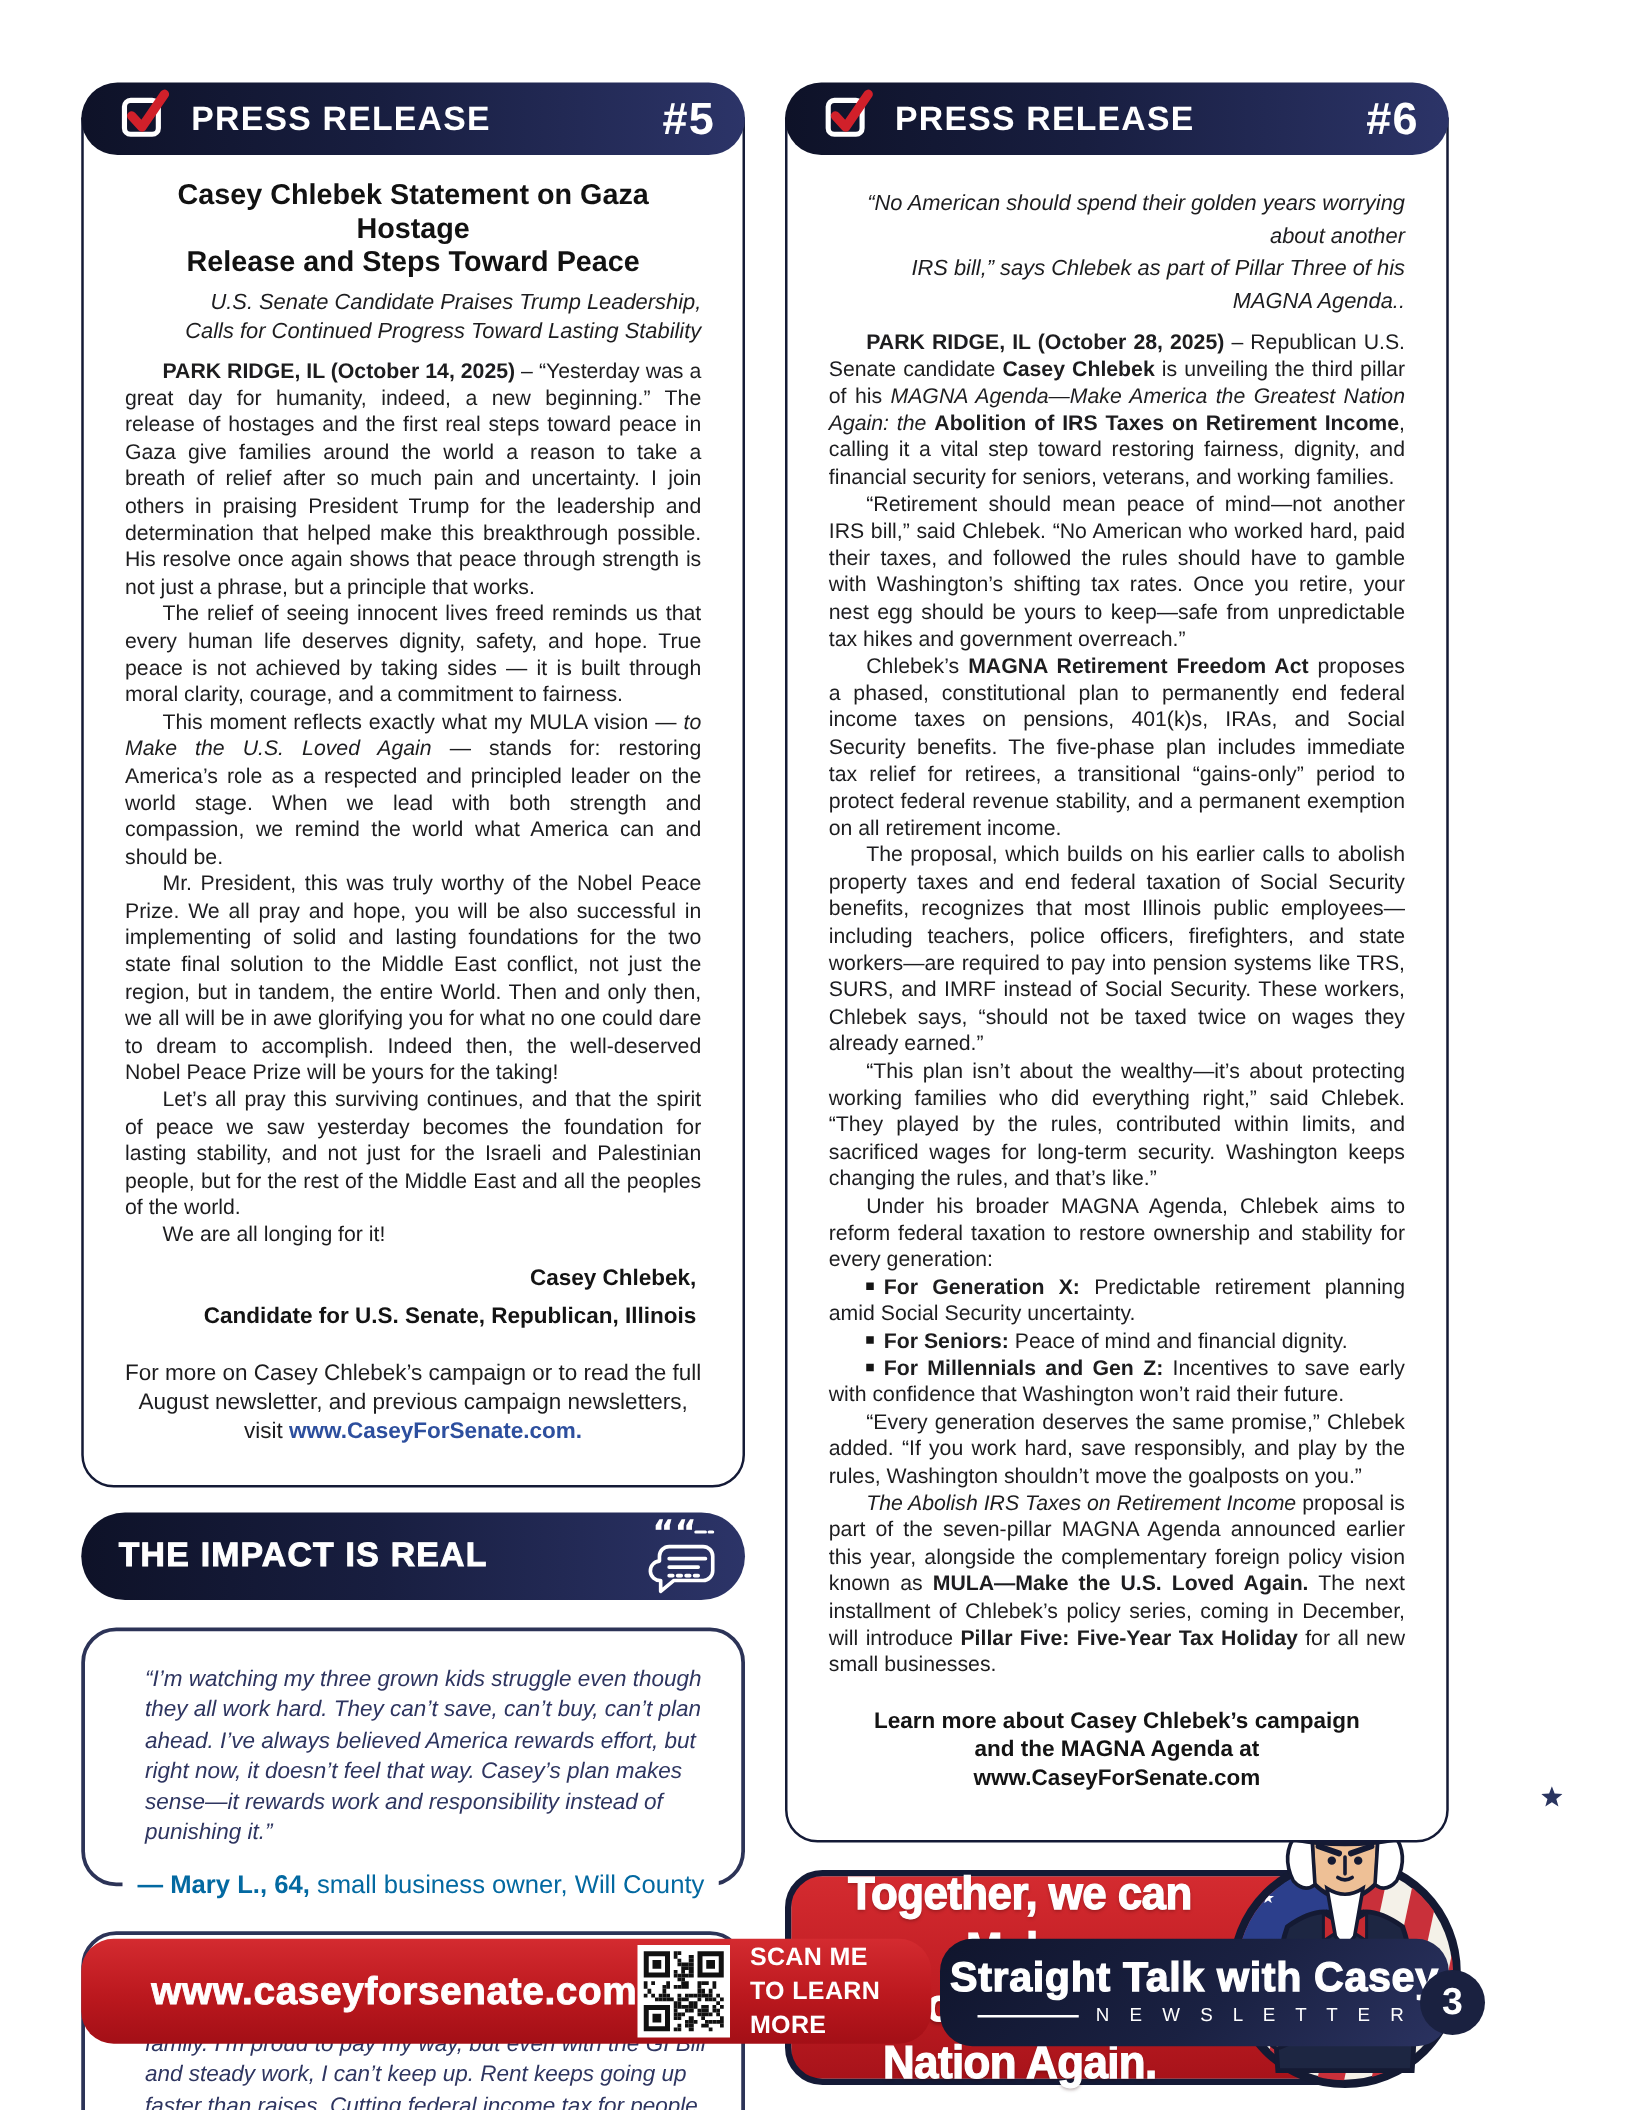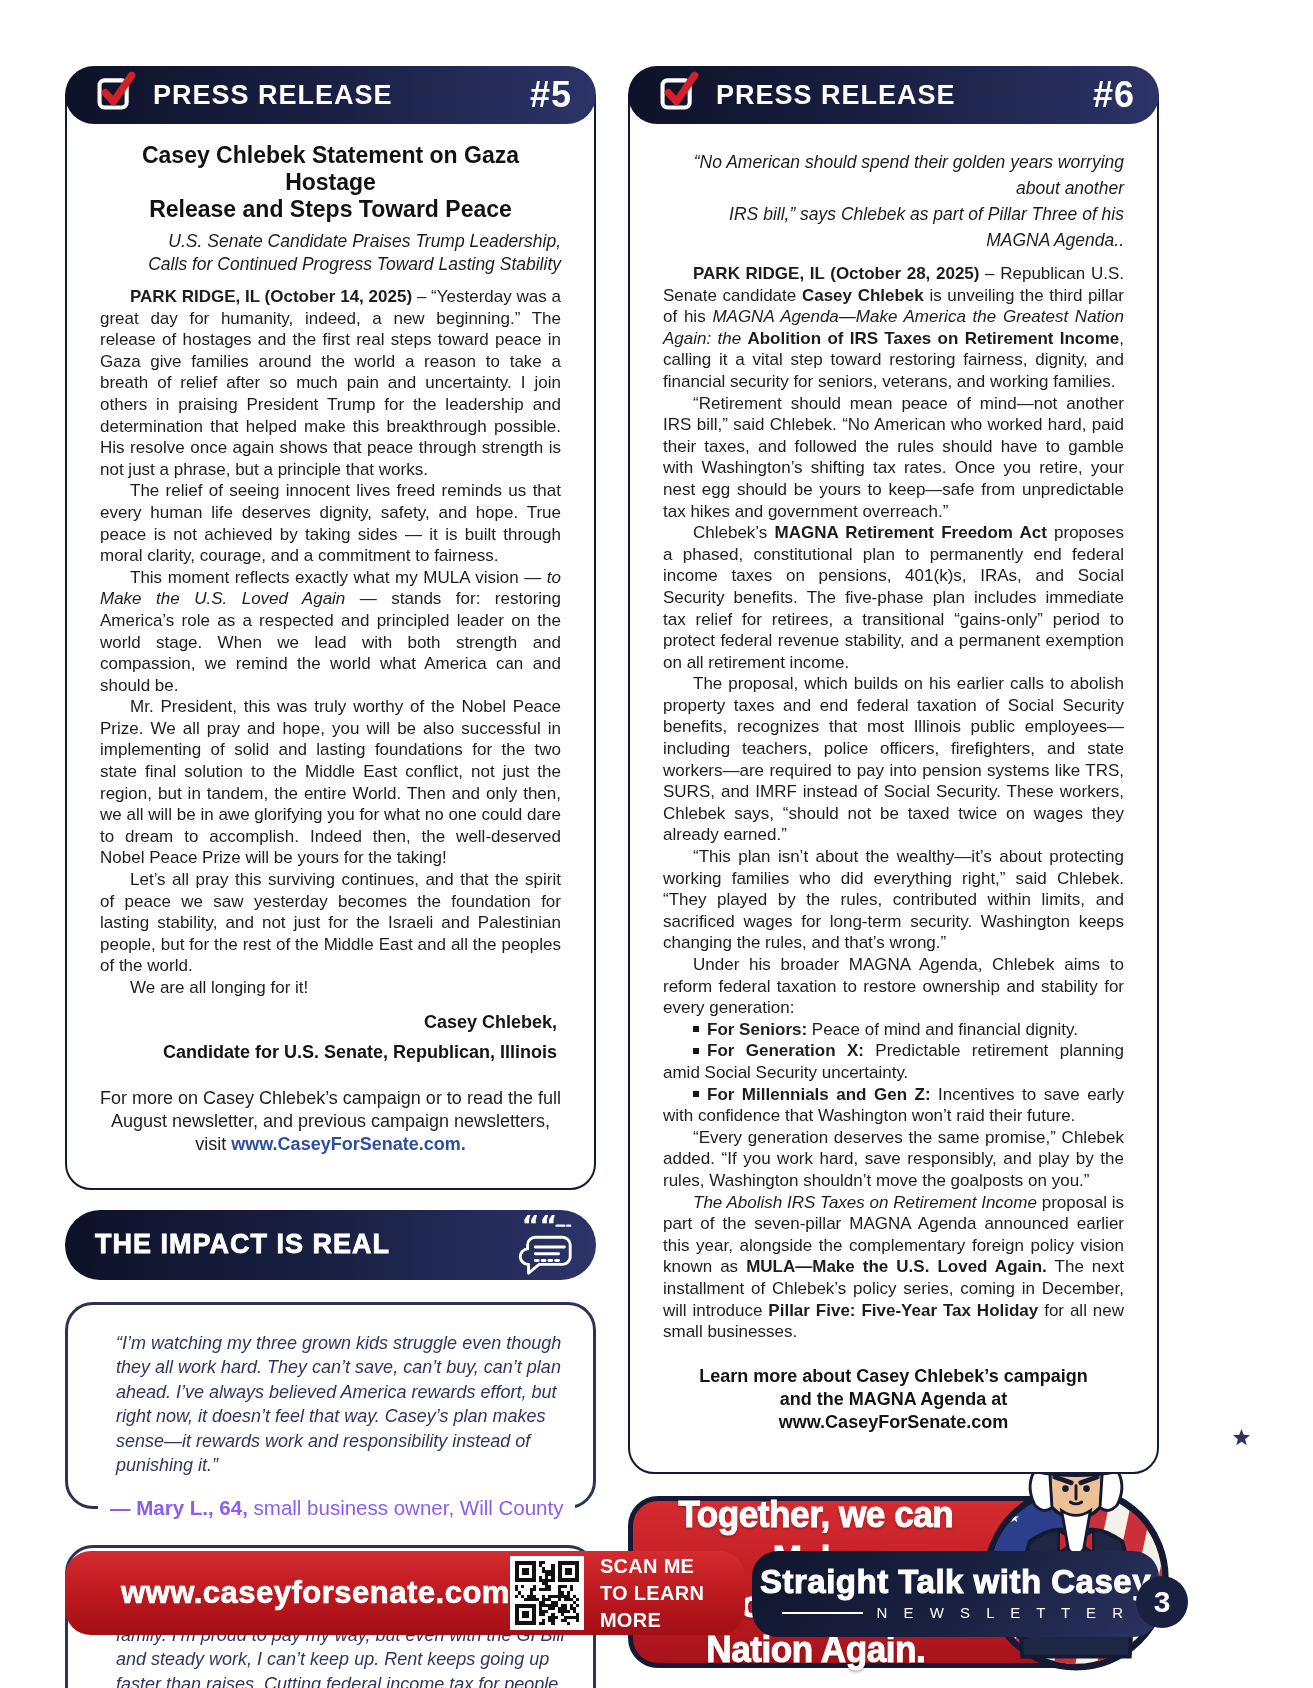--- a/index.html
+++ b/index.html
@@ -50,21 +50,21 @@
   .quote-icon{margin-left:auto;width:62px;height:62px;flex:none;}
 
   .testimonial{
     position:relative;border:3px solid #2c3357;border-radius:28px;
     margin-top:22px;padding:26px 26px 28px 48px;background:#fff;
   }
   .testimonial.second{margin-top:36px;padding-bottom:32px;}
   .quote-text{font-style:italic;font-size:18px;line-height:24.5px;color:#2e3560;}
   .attribution{
     position:absolute;bottom:-14px;background:#fff;padding:0 12px;
-    font-size:20.5px;color:#8b5cf6;white-space:nowrap;
+    font-size:20.5px;color:#0369a1;white-space:nowrap;
   }
   .testimonial.first .attribution{left:30px;}
 
   
   .cta-banner{
     position:relative;margin-top:22px;width:487px;height:172px;box-sizing:border-box;
     border:5px solid #141a36;border-radius:30px;
     background:linear-gradient(180deg,#d42b30 0%,#c01d23 55%,#a8131a 100%);
     display:flex;align-items:center;overflow:visible;
   }
@@ -182,24 +182,24 @@
         <span class="pr-num">#6</span>
       </div>
       <div class="pr-body">
         <div class="pr-subtitle wide" style="white-space: pre-line;">“No American should spend their golden years worrying about another
 IRS bill,” says Chlebek as part of Pillar Three of his MAGNA Agenda..</div>
         <div class="pr-text">
           <p><span class="b">PARK RIDGE, IL (October 28, 2025)</span><span> – Republican U.S. Senate candidate </span><span class="b">Casey Chlebek</span><span> is unveiling the third pillar of his </span><span class="i">MAGNA Agenda—Make America the Greatest Nation Again: the </span><span class="b">Abolition of IRS Taxes on Retirement Income</span><span>, calling it a vital step toward restoring fairness, dignity, and financial security for seniors, veterans, and working families.</span></p>
           <p><span>“Retirement should mean peace of mind—not another IRS bill,” said Chlebek. “No American who worked hard, paid their taxes, and followed the rules should have to gamble with Washington’s shifting tax rates. Once you retire, your nest egg should be yours to keep—safe from unpredictable tax hikes and government overreach.”</span></p>
           <p><span>Chlebek’s </span><span class="b">MAGNA Retirement Freedom Act</span><span> proposes a phased, constitutional plan to permanently end federal income taxes on pensions, 401(k)s, IRAs, and Social Security benefits. The five-phase plan includes immediate tax relief for retirees, a transitional “gains-only” period to protect federal revenue stability, and a permanent exemption on all retirement income.</span></p>
           <p><span>The proposal, which builds on his earlier calls to abolish property taxes and end federal taxation of Social Security benefits, recognizes that most Illinois public employees—including teachers, police officers, firefighters, and state workers—are required to pay into pension systems like TRS, SURS, and IMRF instead of Social Security. These workers, Chlebek says, “should not be taxed twice on wages they already earned.”</span></p>
-          <p><span>“This plan isn’t about the wealthy—it’s about protecting working families who did everything right,” said Chlebek. “They played by the rules, contributed within limits, and sacrificed wages for long-term security. Washington keeps changing the rules, and that’s wrong.”</span></p>
+          <p><span>“This plan isn’t about the wealthy—it’s about protecting working families who did everything right,” said Chlebek. “They played by the rules, contributed within limits, and sacrificed wages for long-term security. Washington keeps changing the rules, and that’s like.”</span></p>
           <p><span>Under his broader MAGNA Agenda, Chlebek aims to reform federal taxation to restore ownership and stability for every generation:</span></p>
+          <p><span class="sq"></span><span><span class="b">For Generation X:</span><span> Predictable retirement planning amid Social Security uncertainty.</span></span></p>
           <p><span class="sq"></span><span><span class="b">For Seniors:</span><span> Peace of mind and financial dignity.</span></span></p>
-          <p><span class="sq"></span><span><span class="b">For Generation X:</span><span> Predictable retirement planning amid Social Security uncertainty.</span></span></p>
           <p><span class="sq"></span><span><span class="b">For Millennials and Gen Z:</span><span> Incentives to save early with confidence that Washington won’t raid their future.</span></span></p>
           <p><span>“Every generation deserves the same promise,” Chlebek added. “If you work hard, save responsibly, and play by the rules, Washington shouldn’t move the goalposts on you.”</span></p>
           <p><span class="i">The Abolish IRS Taxes on Retirement Income</span><span> proposal is part of the seven-pillar MAGNA Agenda announced earlier this year, alongside the complementary foreign policy vision known as </span><span class="b">MULA—Make the U.S. Loved Again.</span><span> The next installment of Chlebek’s policy series, coming in December, will introduce </span><span class="b">Pillar Five: Five-Year Tax Holiday</span><span> for all new small businesses.</span></p>
         </div>
         <div class="footer-note-bold" style="white-space: pre-line;">Learn more about Casey Chlebek’s campaign
 and the MAGNA Agenda at www.CaseyForSenate.com</div>
       </div>
     </section>
 
     <div class="cta-banner">

